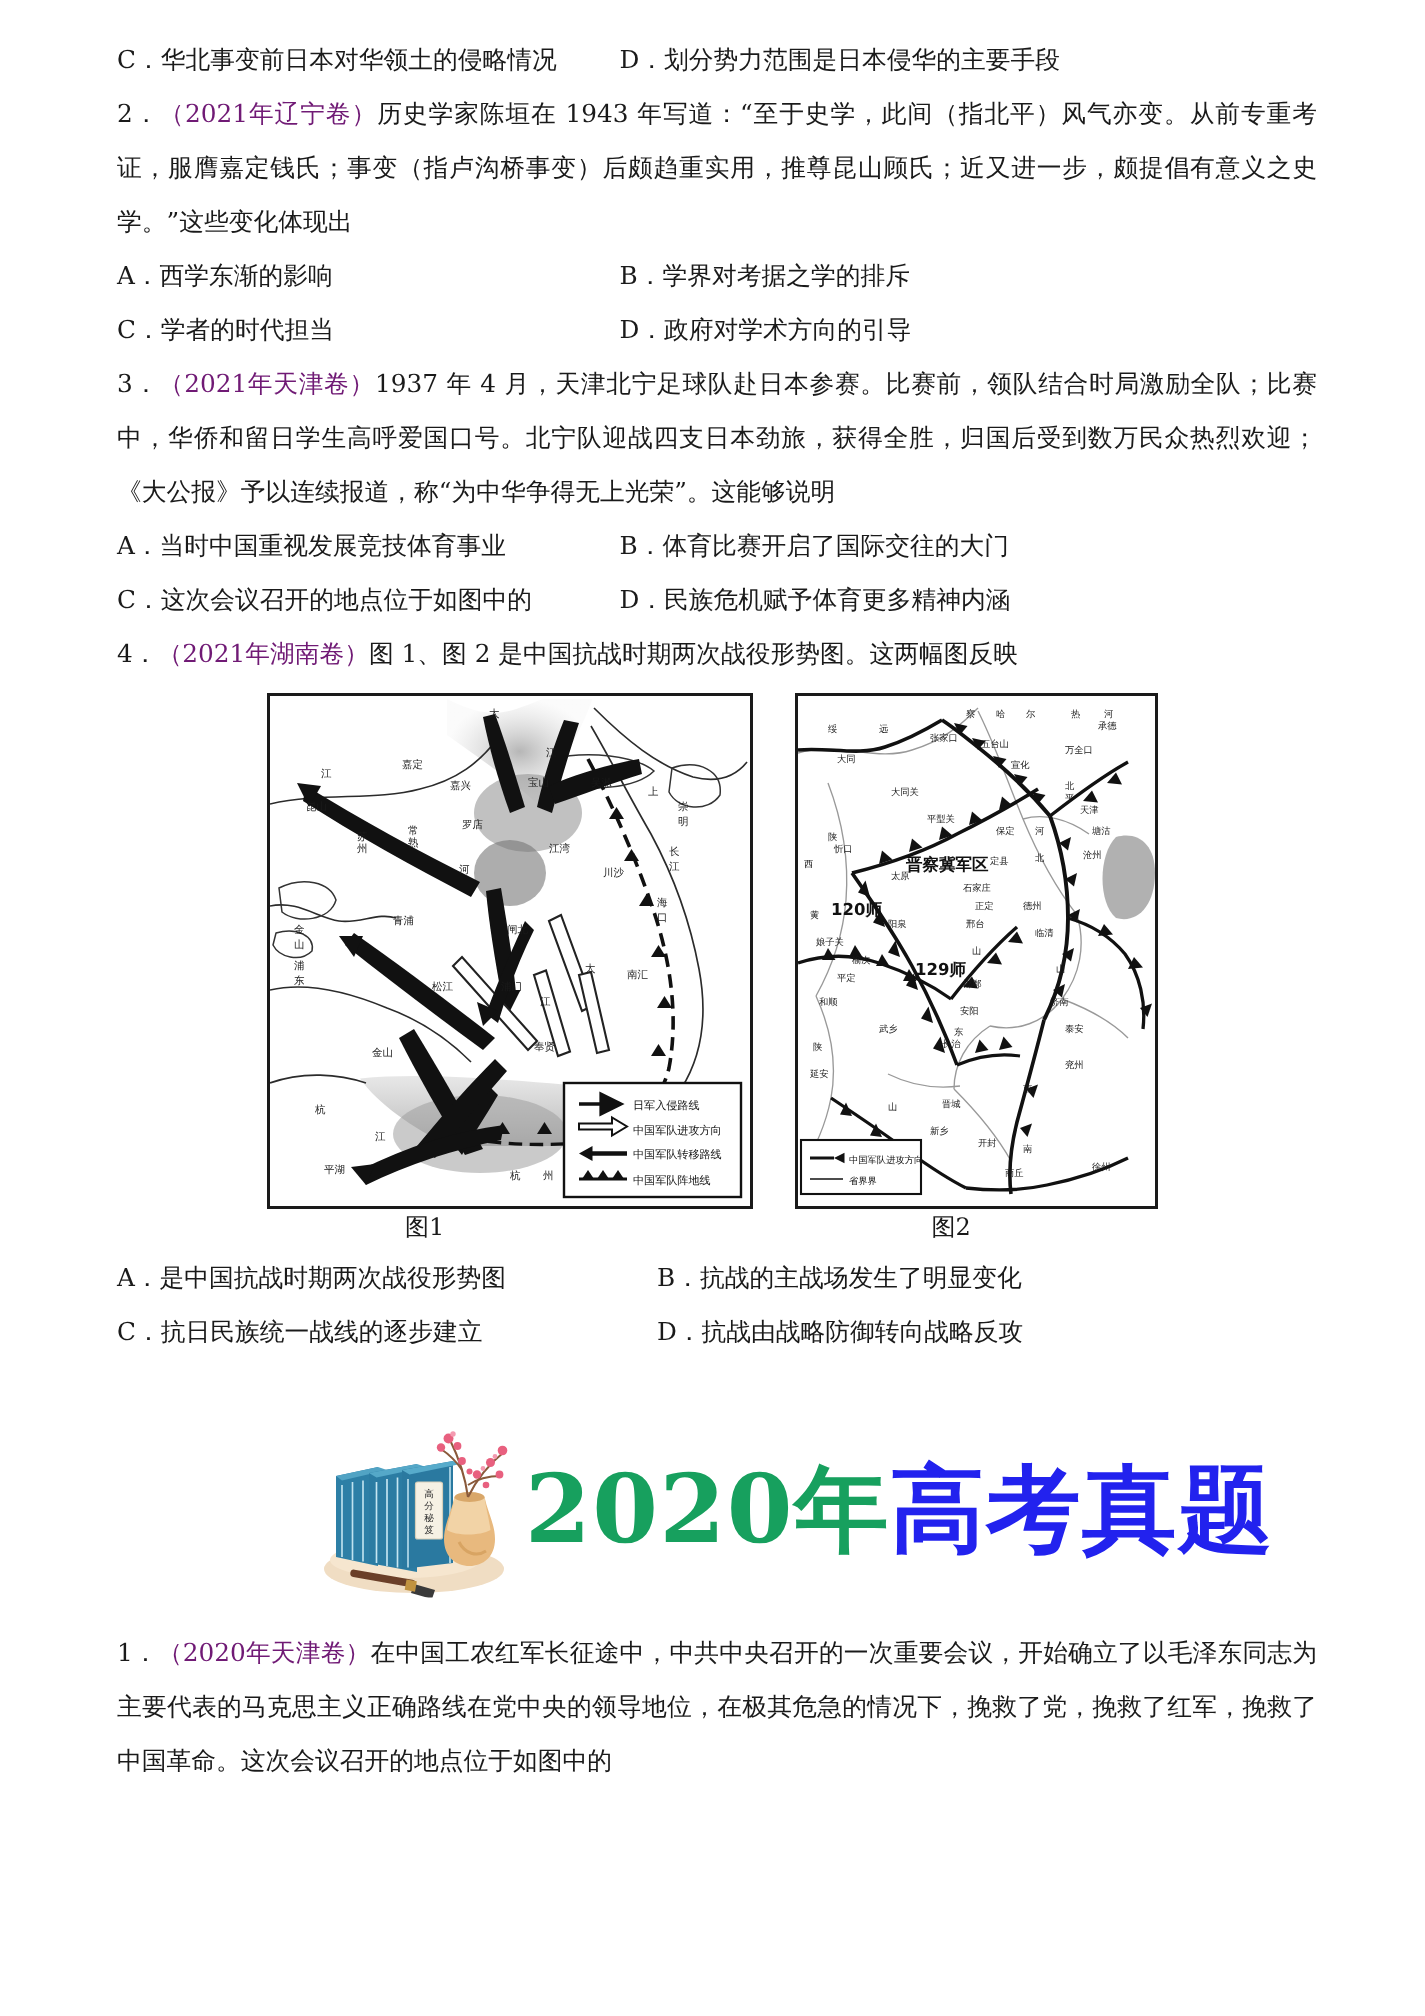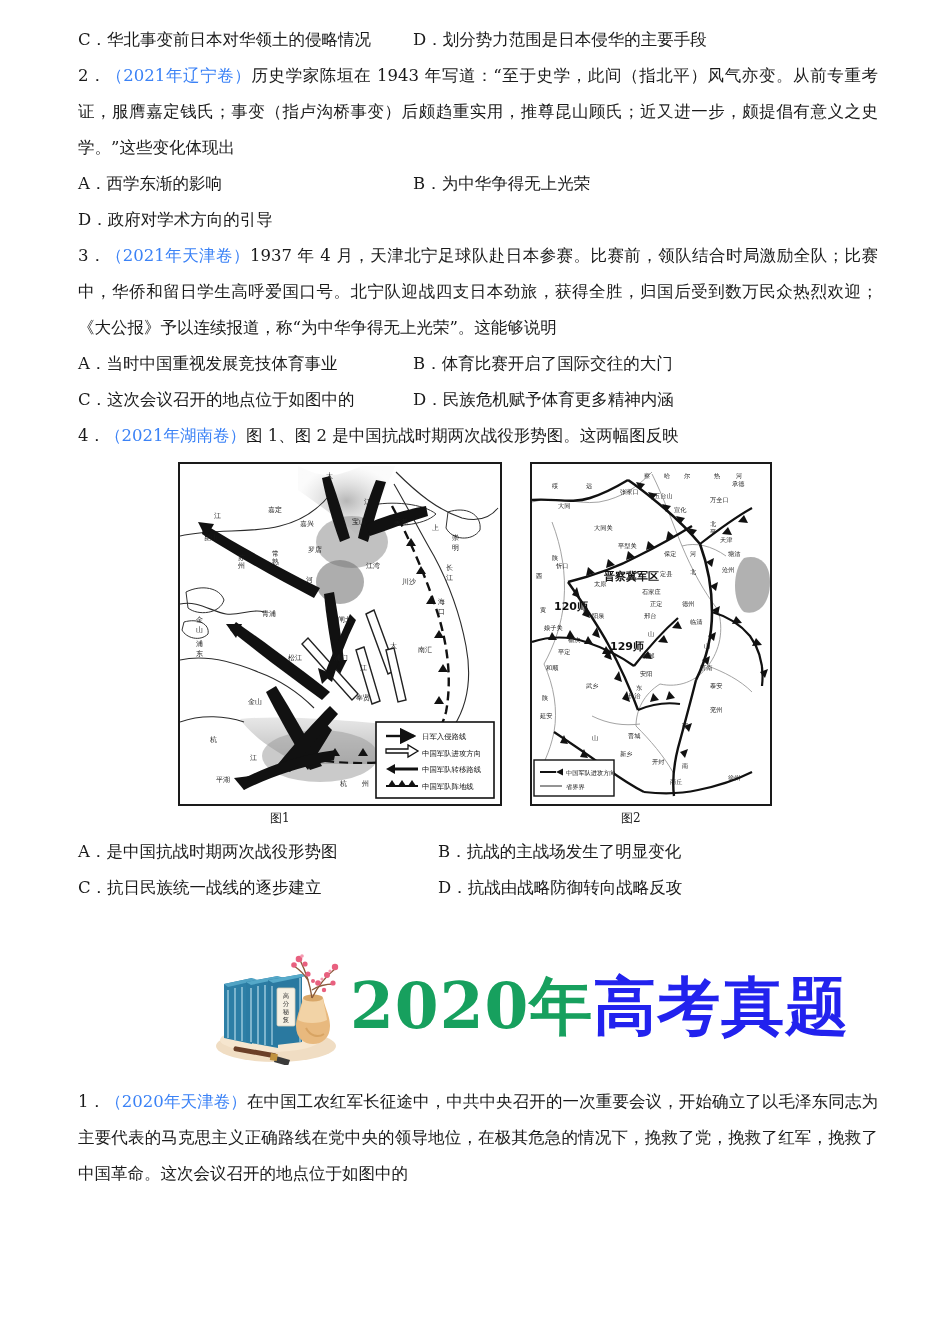--- a/index.html
+++ b/index.html
@@ -27,21 +27,21 @@
     top: 0;
     width: 800px;
   }
   .para {
     font-size: 16.5px;
     line-height: 36px;
     text-align: justify;
     text-justify: inter-ideograph;
   }
   .blue {
-    color: #3b82f6;
+    color: #701a75;
   }
   .qnum {
     font-family: "DejaVu Serif", "Liberation Serif", serif;
   }
 
   
   .optrow {
     display: flex;
     font-size: 16.5px;
     line-height: 36px;
@@ -68,21 +68,21 @@
   #map2 { left: 452px; width: 238px; height: 340px; text-align: center; }
 
   .map-svg { display: block; width: 100%; height: 100%; }
 
   .figcaps {
     position: relative;
     height: 26px;
   }
   .figcap {
     position: absolute;
-    font-size: 12px;
+    font-size: 16px;
     line-height: 20px;
   }
   #figcap1 { left: 192px; }
   #figcap2 { left: 510px; margin-left: 33px; }
 
   
   .banner {
     position: relative;
     margin-top: 44px;
     height: 120px;
@@ -121,23 +121,24 @@
 
     <div class="optrow">
       <span class="opt-a">C．华北事变前日本对华领土的侵略情况</span>
       <span class="opt-b">D．划分势力范围是日本侵华的主要手段</span>
     </div>
 
     <div class="para"><span class="qnum">2．</span><span class="blue">（2021年辽宁卷）</span><span>历史学家陈垣在 1943 年写道：“至于史学，此间（指北平）风气亦变。从前专重考证，服膺嘉定钱氏；事变（指卢沟桥事变）后颇趋重实用，推尊昆山顾氏；近又进一步，颇提倡有意义之史学。”这些变化体现出</span></div>
 
     <div class="optrow">
       <span class="opt-a">A．西学东渐的影响</span>
-      <span class="opt-b">B．为中华争得无上光荣</span>
+      <span class="opt-b">B．学界对考据之学的排斥</span>
     </div>
     <div class="optrow">
+      <span class="opt-a">C．学者的时代担当</span>
       <span class="opt-b">D．政府对学术方向的引导</span>
     </div>
 
     <div class="para"><span class="qnum">3．</span><span class="blue">（2021年天津卷）</span><span>1937 年 4 月，天津北宁足球队赴日本参赛。比赛前，领队结合时局激励全队；比赛中，华侨和留日学生高呼爱国口号。北宁队迎战四支日本劲旅，获得全胜，归国后受到数万民众热烈欢迎；《大公报》予以连续报道，称“为中华争得无上光荣”。这能够说明</span></div>
 
     <div class="optrow">
       <span class="opt-a">A．当时中国重视发展竞技体育事业</span>
       <span class="opt-b">B．体育比赛开启了国际交往的大门</span>
     </div>
     <div class="optrow">

